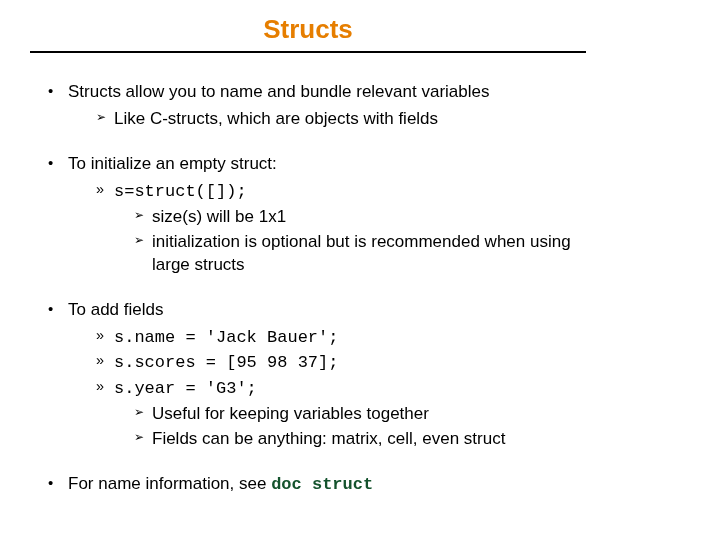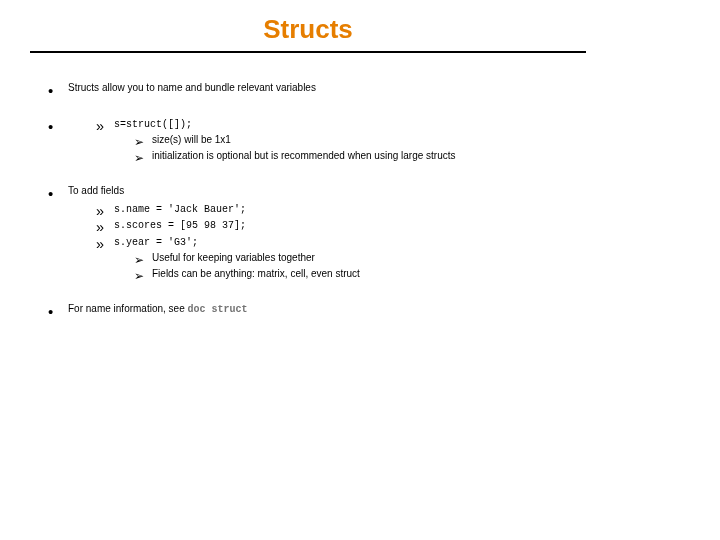--- a/index.html
+++ b/index.html
@@ -23,21 +23,21 @@
     font-size: 26px;
     color: #e67e00;
     padding-bottom: 6px;
   }
   .rule {
     border: none;
     border-top: 2px solid #000;
     margin: 0 0 28px 0;
   }
   .content {
-    font-size: 10px;
+    font-size: 17px;
     line-height: 1.35;
   }
   ul.lvl1 {
     list-style: none;
     margin: 0;
     padding: 0 0 0 18px;
   }
   ul.lvl1 > li {
     position: relative;
     padding-left: 20px;
@@ -92,39 +92,43 @@
     position: absolute;
     left: 0;
     top: 1px;
     font-size: 12px;
   }
   .code {
     font-family: "Courier New", Courier, monospace;
     font-weight: normal;
   }
   .accent {
-    color: #737373;
+    color: #14532d;
     font-weight: bold;
   }
 </style>
 </head>
 <body>
 
 <div class="slide">
   <div class="title">Structs</div>
   <hr class="rule">
 
   <div class="content">
     <ul class="lvl1">
 
       <li>
         <span class="head">Structs allow you to name and bundle relevant variables</span>
+        <ul class="lvl2">
+          <li class="arrow">Like C-structs, which are objects with fields</li>
+        </ul>
       </li>
 
       <li>
+        <span class="head">To initialize an empty struct:</span>
         <ul class="lvl2">
           <li class="chevron">
             <span class="code">s=struct([]);</span>
             <ul class="lvl3">
               <li class="arrow">size(s) will be 1x1</li>
               <li class="arrow">initialization is optional but is recommended when using large structs</li>
             </ul>
           </li>
         </ul>
       </li>

